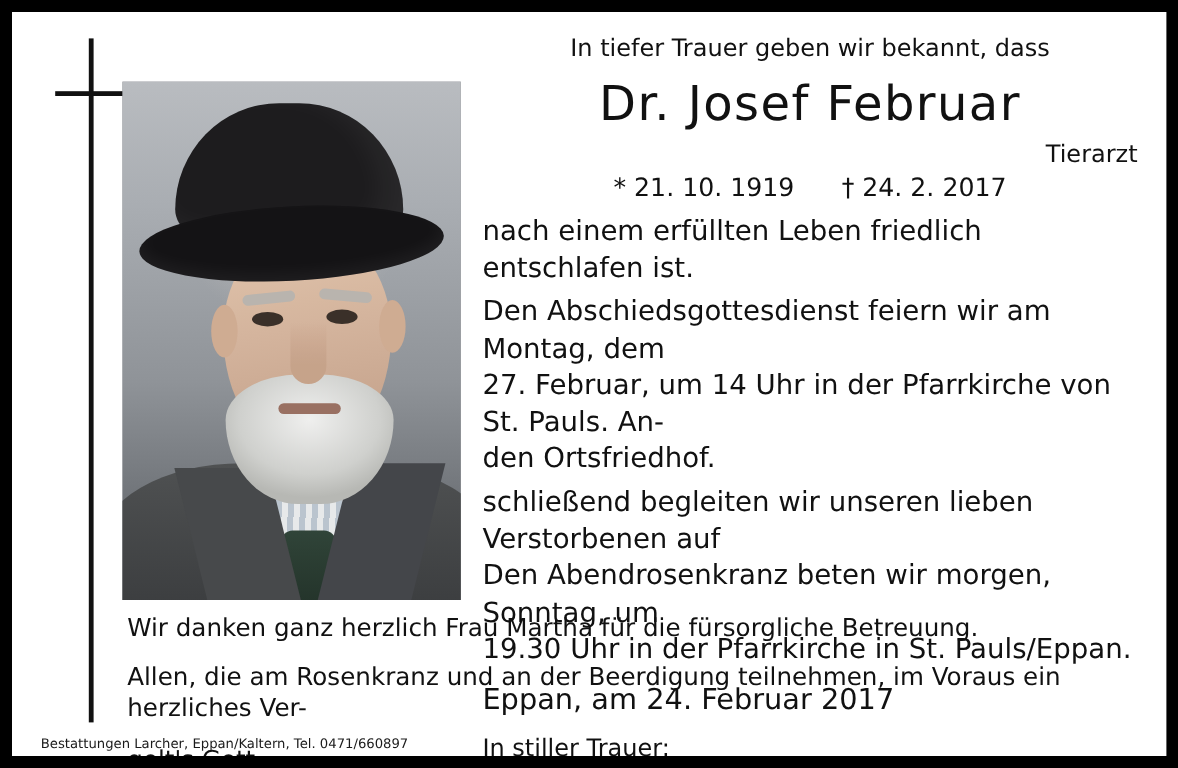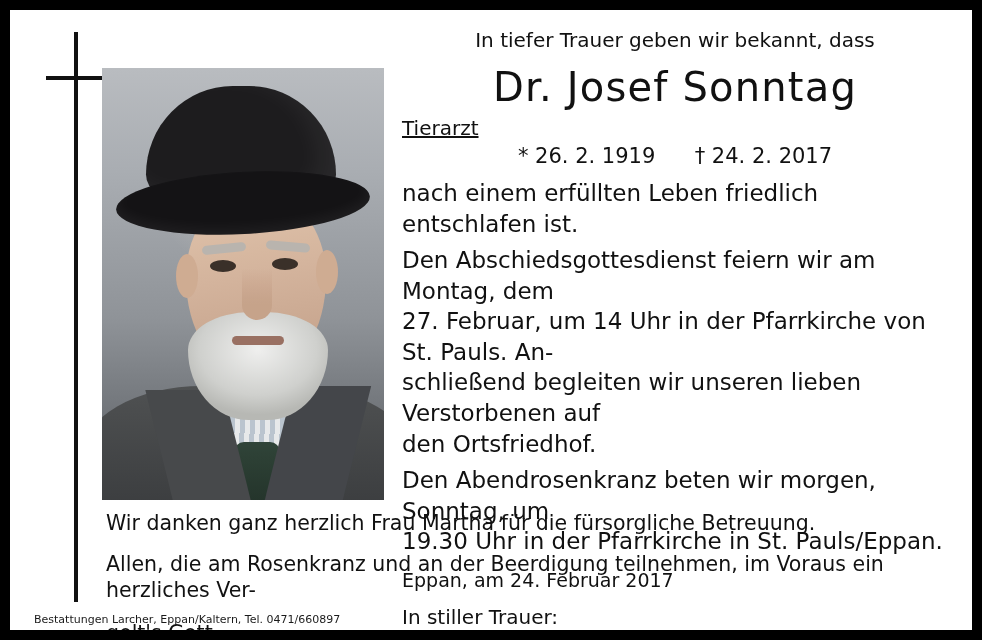--- a/index.html
+++ b/index.html
@@ -240,41 +240,40 @@
     margin-bottom: 12px;
   }
   .name {
     text-align: center;
     font-size: 40px;
     letter-spacing: 1.2px;
     margin: 2px 0 6px 0;
     white-space: nowrap;
   }
   .profession {
-    text-align: left;
+    text-align: right;
     font-size: 20px;
     margin-bottom: 4px;
-    text-decoration: underline;
   }
   .dates {
     text-align: center;
     font-size: 21px;
     margin-bottom: 10px;
     white-space: nowrap;
   }
   .dates .sep { display: inline-block; width: 26px; }
   .para {
     font-size: 23px;
     line-height: 1.33;
     margin: 0 0 6px 0;
     text-align: left;
   }
   .para.tight { margin-bottom: 0; }
   .place-date {
-    font-size: 19px;
+    font-size: 24px;
     margin: 12px 0 14px 0;
   }
   .mourning-label { font-size: 20px; margin-bottom: 2px; }
   .mourning-who { font-size: 20px; margin-left: 28px; }
 
   
   .bottom {
     position: absolute;
     left: 96px;
     top: 500px;
@@ -323,33 +322,33 @@
         <div class="eye-l"></div>
         <div class="eye-r"></div>
         <div class="hat-crown"></div>
         <div class="hat-band"></div>
         <div class="hat-brim"></div>
       </div>
     </div>
 
     <div class="text-col">
       <div class="intro">In tiefer Trauer geben wir bekannt, dass</div>
-      <div class="name">Dr. Josef Sonntag</div>
+      <div class="name">Dr. Josef Februar</div>
       <div class="profession">Tierarzt</div>
       <div class="dates">
-        <span>* 26. 2. 1919</span>
+        <span>* 21. 10. 1919</span>
         <span class="sep"></span>
         <span>† 24. 2. 2017</span>
       </div>
 
       <p class="para">nach einem erfüllten Leben friedlich entschlafen ist.</p>
       <p class="para tight">Den Abschiedsgottesdienst feiern wir am Montag, dem</p>
       <p class="para tight">27. Februar, um 14 Uhr in der Pfarrkirche von St. Pauls. An-</p>
+      <p class="para">den Ortsfriedhof.</p>
       <p class="para tight">schließend begleiten wir unseren lieben Verstorbenen auf</p>
-      <p class="para">den Ortsfriedhof.</p>
       <p class="para tight">Den Abendrosenkranz beten wir morgen, Sonntag, um</p>
       <p class="para">19.30 Uhr in der Pfarrkirche in St. Pauls/Eppan.</p>
 
       <div class="place-date">Eppan, am 24. Februar 2017</div>
 
       <div class="mourning-label">In stiller Trauer:</div>
     </div>
 
     <div class="bottom">
       <p>Wir danken ganz herzlich Frau Martha für die fürsorgliche Betreuung.</p>

